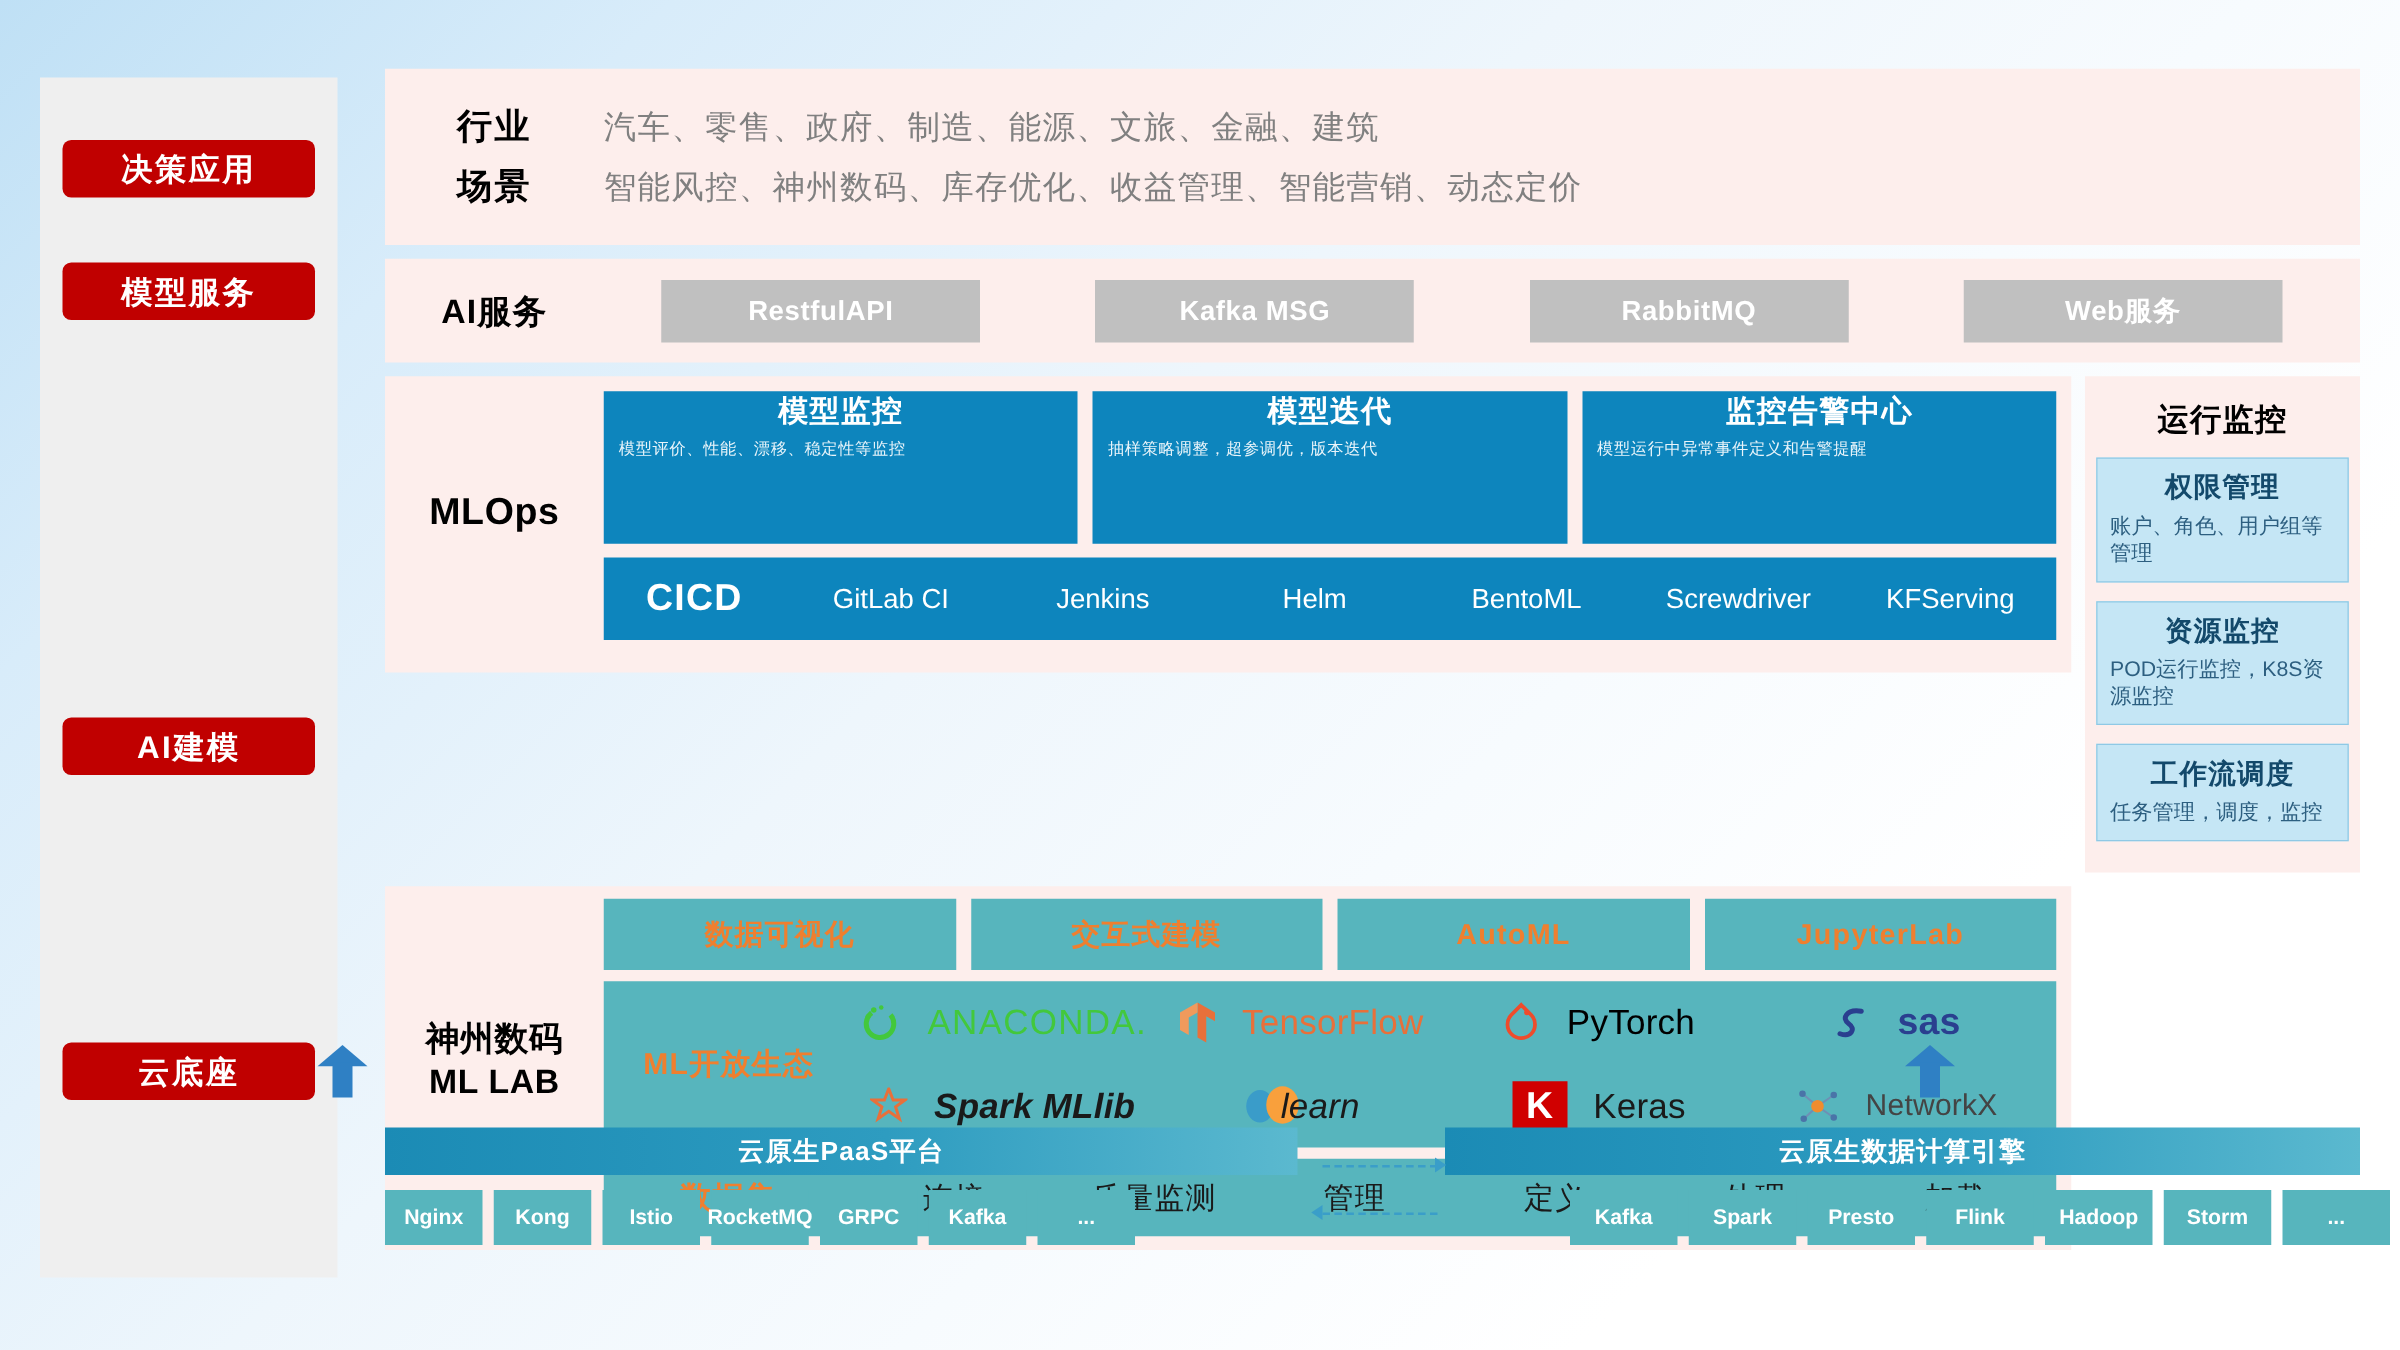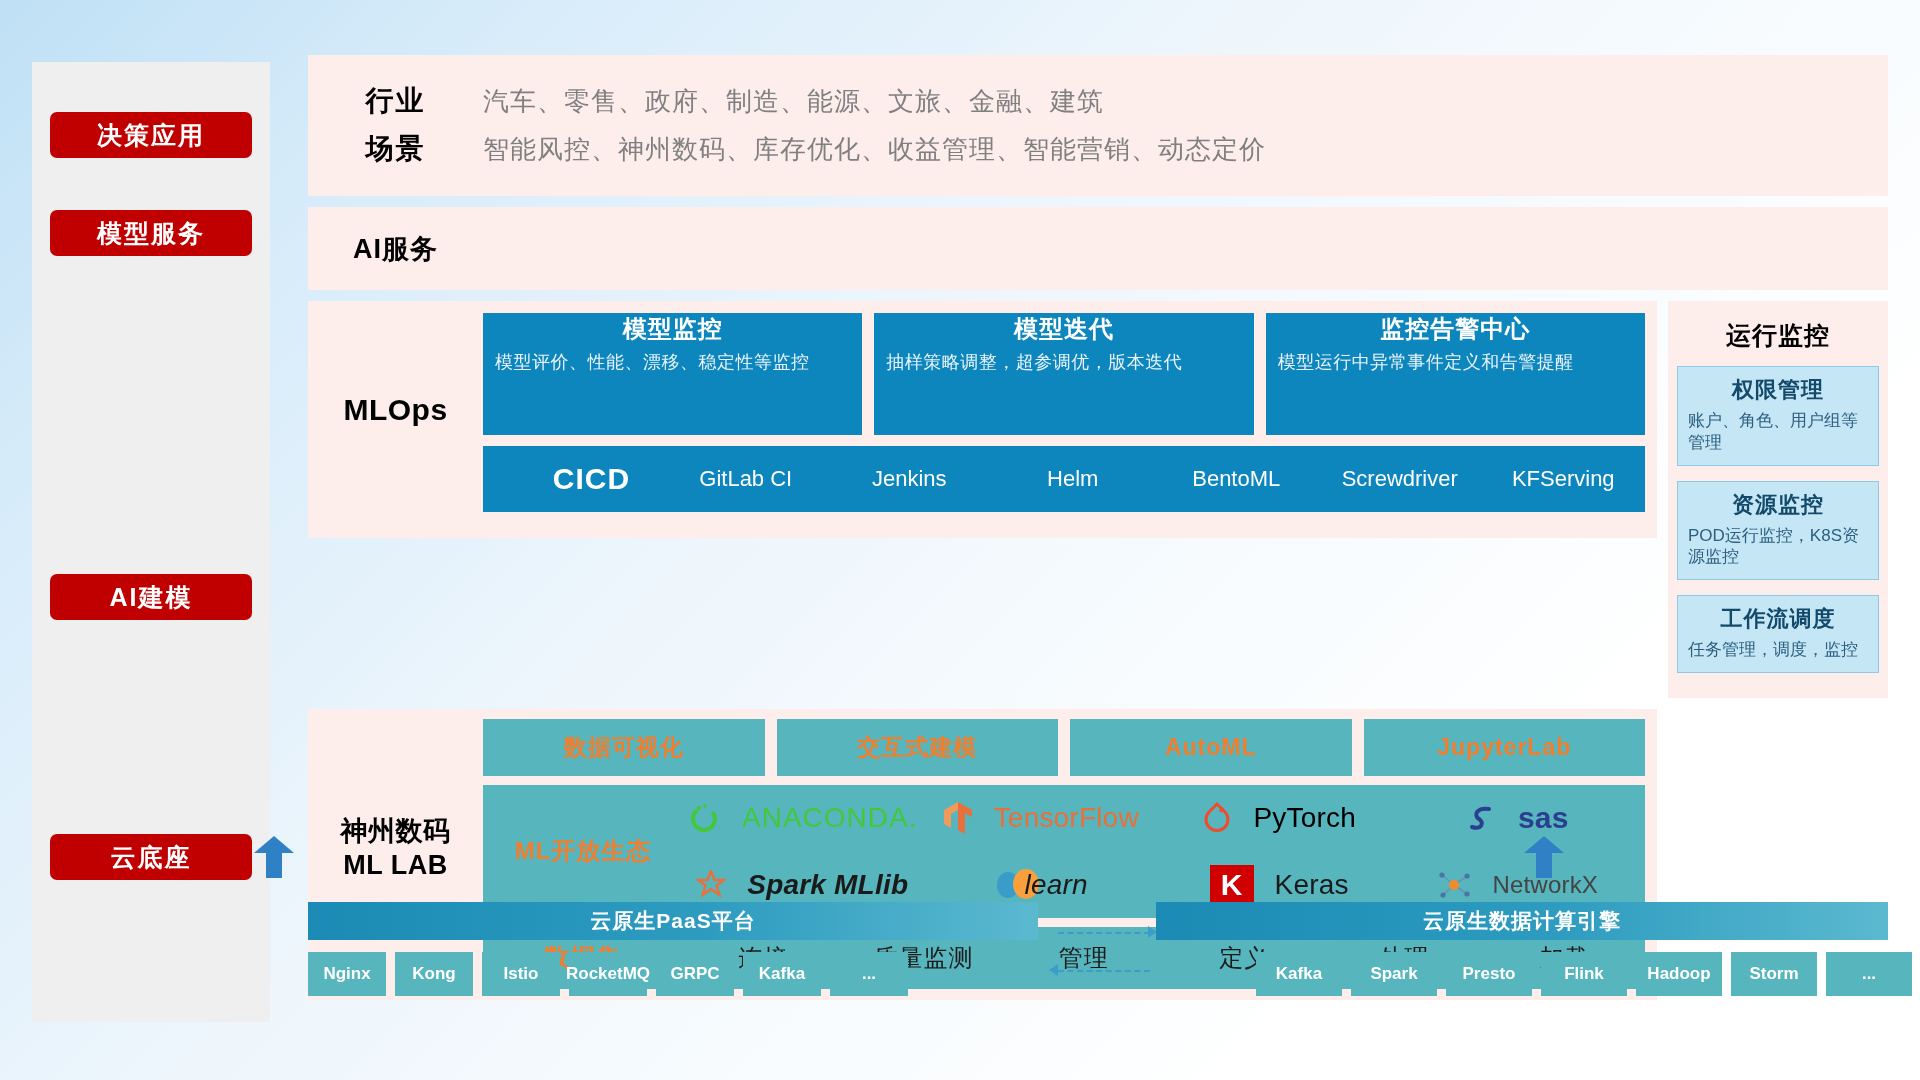--- a/index.html
+++ b/index.html
@@ -107,28 +107,28 @@
     flex: 1;
     background: #0d85bd;
     padding: 0 12px;
   }
   .mlops-card-title {
     color: #fff; font-size: 24px; font-weight: bold;
     text-align: center; letter-spacing: 1px;
     margin-bottom: 6px;
   }
   .mlops-card-desc {
-    color: #e8f4fa; font-size: 18px; line-height: 1.3;
+    color: #e8f4fa; font-size: 13px; line-height: 1.3;
     letter-spacing: 0.5px;
   }
   .cicd-bar {
     margin-top: 11px;
     height: 66px;
     background: #0d85bd;
-    display: flex; align-items: center; padding-left: 36px;
+    display: flex; align-items: center;
   }
   .cicd-label {
     width: 145px; text-align: center;
     color: #fff; font-size: 30px; font-weight: bold;
     letter-spacing: 1px;
   }
   .cicd-items { flex: 1; display: flex; }
   .cicd-item {
     flex: 1;
     color: #ffffff; font-size: 22px;
@@ -322,20 +322,34 @@
         <div class="kv-val">汽车、零售、政府、制造、能源、文旅、金融、建筑</div>
       </div>
       <div class="kv-row">
         <div class="kv-key">场景</div>
         <div class="kv-val">智能风控、神州数码、库存优化、收益管理、智能营销、动态定价</div>
       </div>
     </div>
 
     <div class="band" id="band-svc">
       <div class="svc-key">AI服务</div>
+      <div class="svc-grid">
+        <div class="svc-cell">
+            <div class="svc-box">RestfulAPI</div>
+          </div>
+        <div class="svc-cell">
+            <div class="svc-box">Kafka MSG</div>
+          </div>
+        <div class="svc-cell">
+            <div class="svc-box">RabbitMQ</div>
+          </div>
+        <div class="svc-cell">
+            <div class="svc-box">Web服务</div>
+          </div>
+      </div>
     </div>
 
     <div id="row-mlops">
 
       <div id="band-mlops">
         <div class="mlops-key">MLOps</div>
         <div class="mlops-right">
           <div class="mlops-cards">
             <div class="mlops-card">
               <div class="mlops-card-title">模型监控</div>

